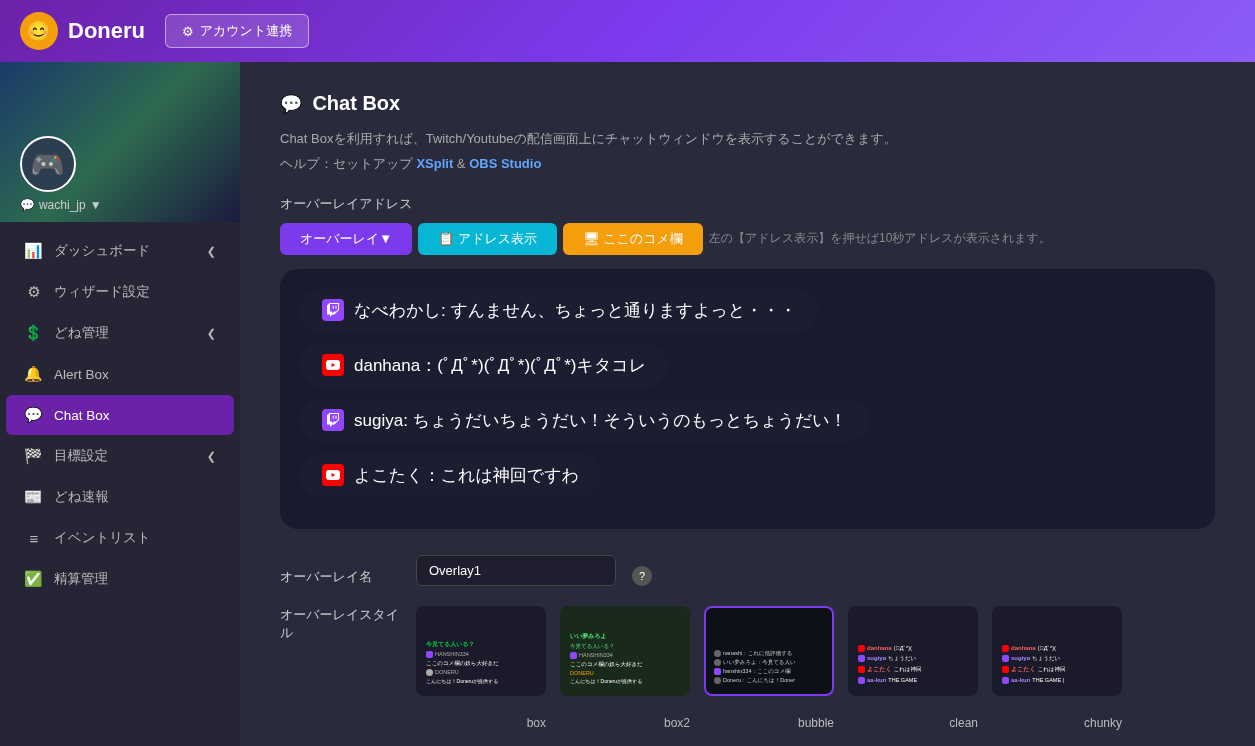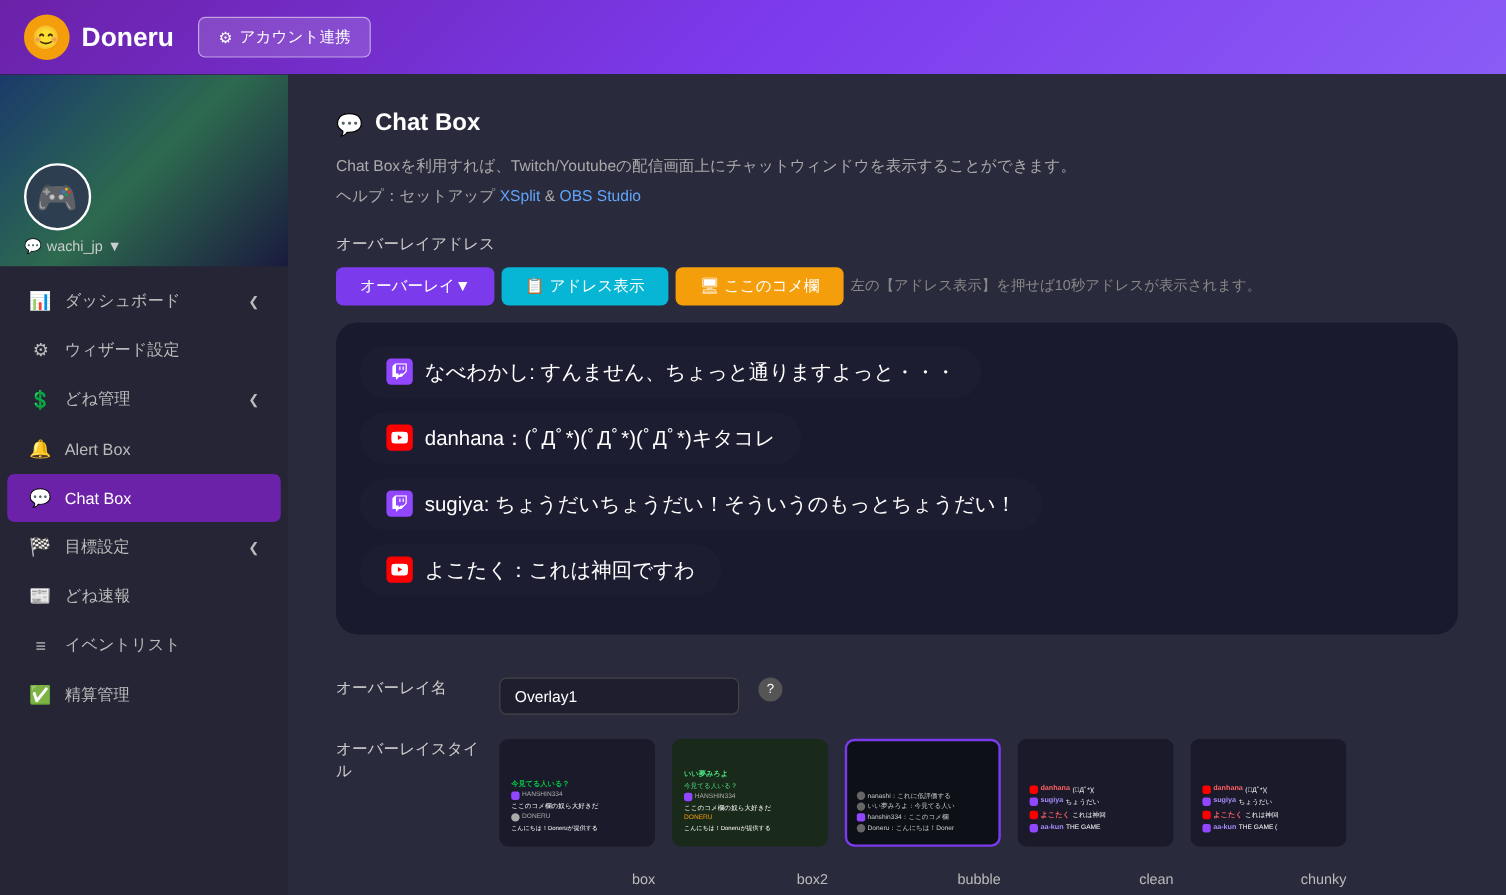--- a/index.html
+++ b/index.html
@@ -129,21 +129,21 @@
       font-size: 20px;
       font-weight: bold;
       color: #fff;
     }
     .page-desc {
       font-size: 13px;
       color: #aaa;
       margin-bottom: 4px;
       line-height: 1.6;
     }
-    .page-desc a { color: #60a5fa; text-decoration: none; }
+    .page-desc a { color: #60a5fa; text-decoration: none; font-weight: bold; }
 
     .section-label {
       font-size: 13px;
       color: #ccc;
       margin: 20px 0 10px;
     }
 
     .tab-bar {
       display: flex;
       gap: 6px;
@@ -167,21 +167,21 @@
       font-size: 12px;
       color: #888;
       margin-left: 0;
     }
 
     
     .chat-preview {
       background: #1a1a2e;
       border-radius: 18px;
       padding: 20px;
-      margin-bottom: 36px;
+      margin-bottom: 26px;
       min-height: 240px;
     }
     .chat-message {
       display: flex;
       align-items: center;
       gap: 10px;
       margin-bottom: 12px;
       background: rgba(30,30,50,0.9);
       border-radius: 30px;
       padding: 10px 22px;
@@ -196,21 +196,21 @@
       display: flex; align-items: center; justify-content: center;
       font-size: 13px;
       flex-shrink: 0;
     }
     .twitch-icon { background: #9146ff; }
     .youtube-icon { background: #ff0000; }
 
     
     .settings-row {
       display: flex;
-      align-items: flex-start;
+      align-items: flex-end;
       gap: 16px;
       margin-bottom: 20px;
     }
     .settings-label {
       font-size: 13px;
       color: #ccc;
       width: 120px;
       flex-shrink: 0;
     }
     .settings-input {

